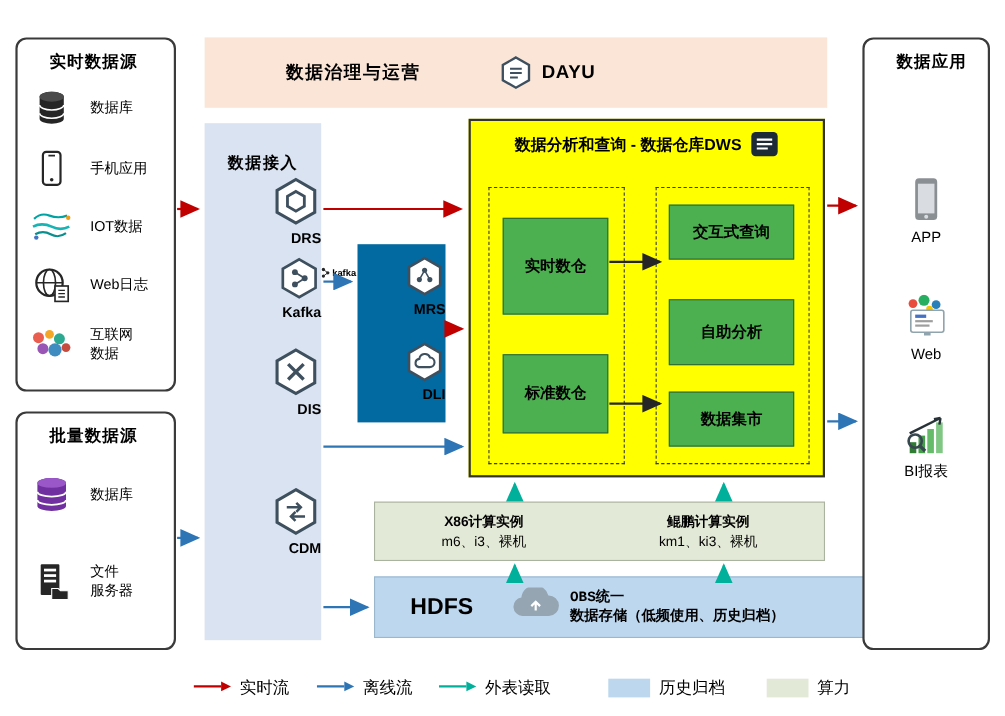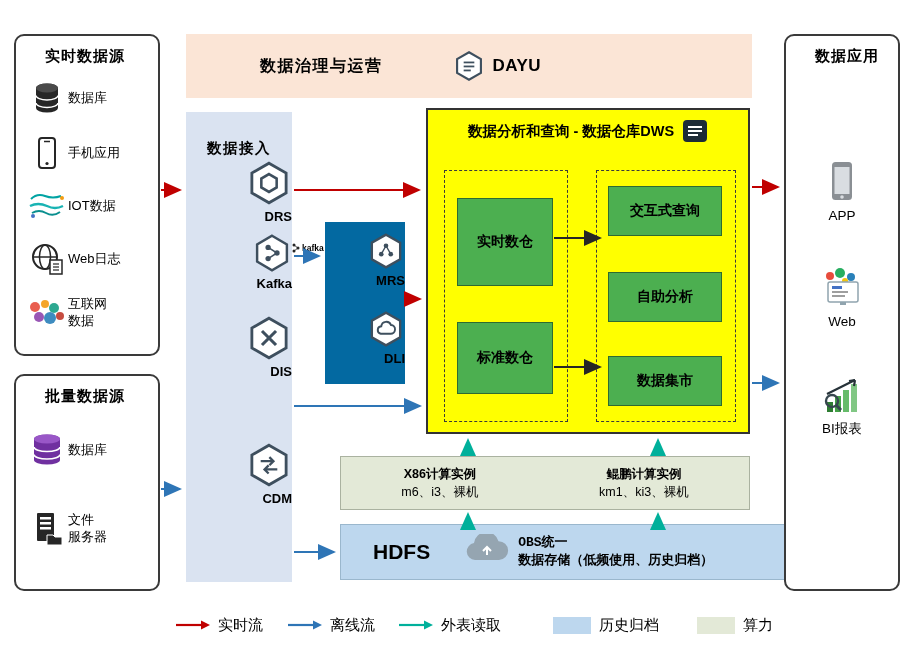--- a/index.html
+++ b/index.html
@@ -3,21 +3,21 @@
 <meta charset="utf-8">
 <style>
   * { margin:0; padding:0; box-sizing:border-box; }
   body { background:#fff; }
   .canvas { position:relative; width:914px; height:651px; background:#fff;
             font-family:"Liberation Sans","DejaVu Sans",sans-serif; color:#000; overflow:hidden; }
   .overlay { position:absolute; inset:0; pointer-events:none; z-index:60; }
 
   .panel { position:absolute; background:#fff; border:2px solid #3a3a3a; border-radius:10px; z-index:10; }
   .panel-title { font-weight:bold; font-size:15px; padding:11px 0 0 29px; letter-spacing:1px; }
-  .src-item { position:absolute; left:10px; right:4px; height:46px; display:flex; align-items:center; gap:0; }
+  .src-item { position:absolute; left:10px; right:4px; height:46px; display:flex; align-items:center; gap:14px; }
   .src-icon { flex:0 0 42px; display:flex; justify-content:center; }
   .src-label { font-size:13px; line-height:1.3; }
   .pre { white-space:pre-line; }
 
   .governance { position:absolute; left:186px; top:34px; width:566px; height:64px; background:#FBE5D6;
                 display:flex; align-items:center; z-index:5; }
   .gov-title { font-weight:bold; font-size:16px; margin-left:74px; letter-spacing:1.5px; }
   .dayu { display:flex; align-items:center; gap:8px; margin-left:70px; }
   .dayu-text { font-weight:bold; font-size:17px; letter-spacing:.5px; }
 
@@ -250,21 +250,21 @@
     <div class="dashed" style="left:168px;top:60px;width:140px;height:252px;"></div>
     <div class="green-box" style="left:29px;top:88px;width:96px;height:88px;">
       <span>实时数仓</span>
     </div>
     <div class="green-box" style="left:29px;top:212px;width:96px;height:72px;">
       <span>标准数仓</span>
     </div>
     <div class="green-box" style="left:180px;top:76px;width:114px;height:50px;">
       <span>交互式查询</span>
     </div>
-    <div class="green-box" style="left:180px;top:162px;width:114px;height:50px;">
+    <div class="green-box" style="left:180px;top:162px;width:114px;height:60px;">
       <span>自助分析</span>
     </div>
     <div class="green-box" style="left:180px;top:246px;width:114px;height:50px;">
       <span>数据集市</span>
     </div>
   </div>
 
   <div class="compute">
     <div class="compute-group">
       <div class="compute-title">X86计算实例</div>

